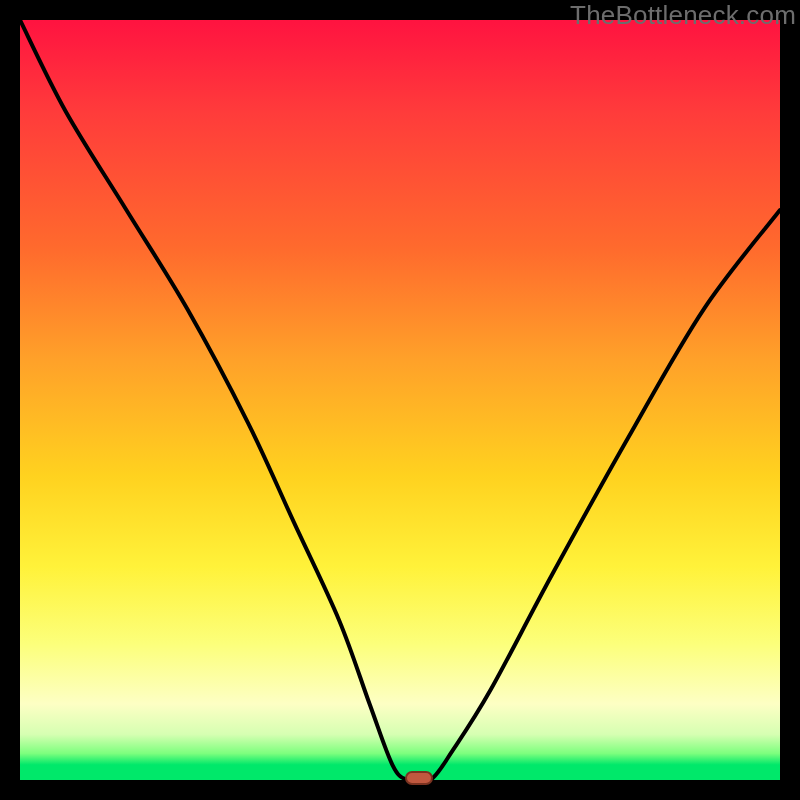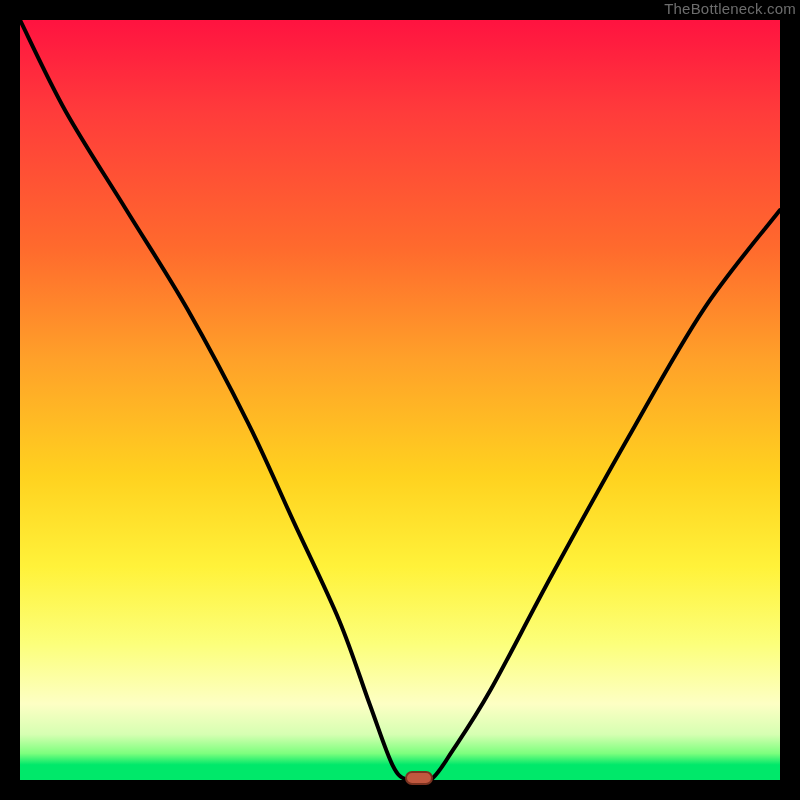--- a/index.html
+++ b/index.html
@@ -56,21 +56,21 @@
     border-radius: 8px;
     background: #c0583f;
     border: 2px solid #7a3220;
     box-sizing: border-box;
   }
   .watermark {
     position: absolute;
     top: 0;
     right: 4px;
     color: #6d6d6d;
-    font-size: 15px;
+    font-size: 26px;
     letter-spacing: 0.2px;
     font-weight: 500;
   }
 </style>
 </head>
 <body>
 
 <div class="frame">
   <div class="gradient"></div>
 

